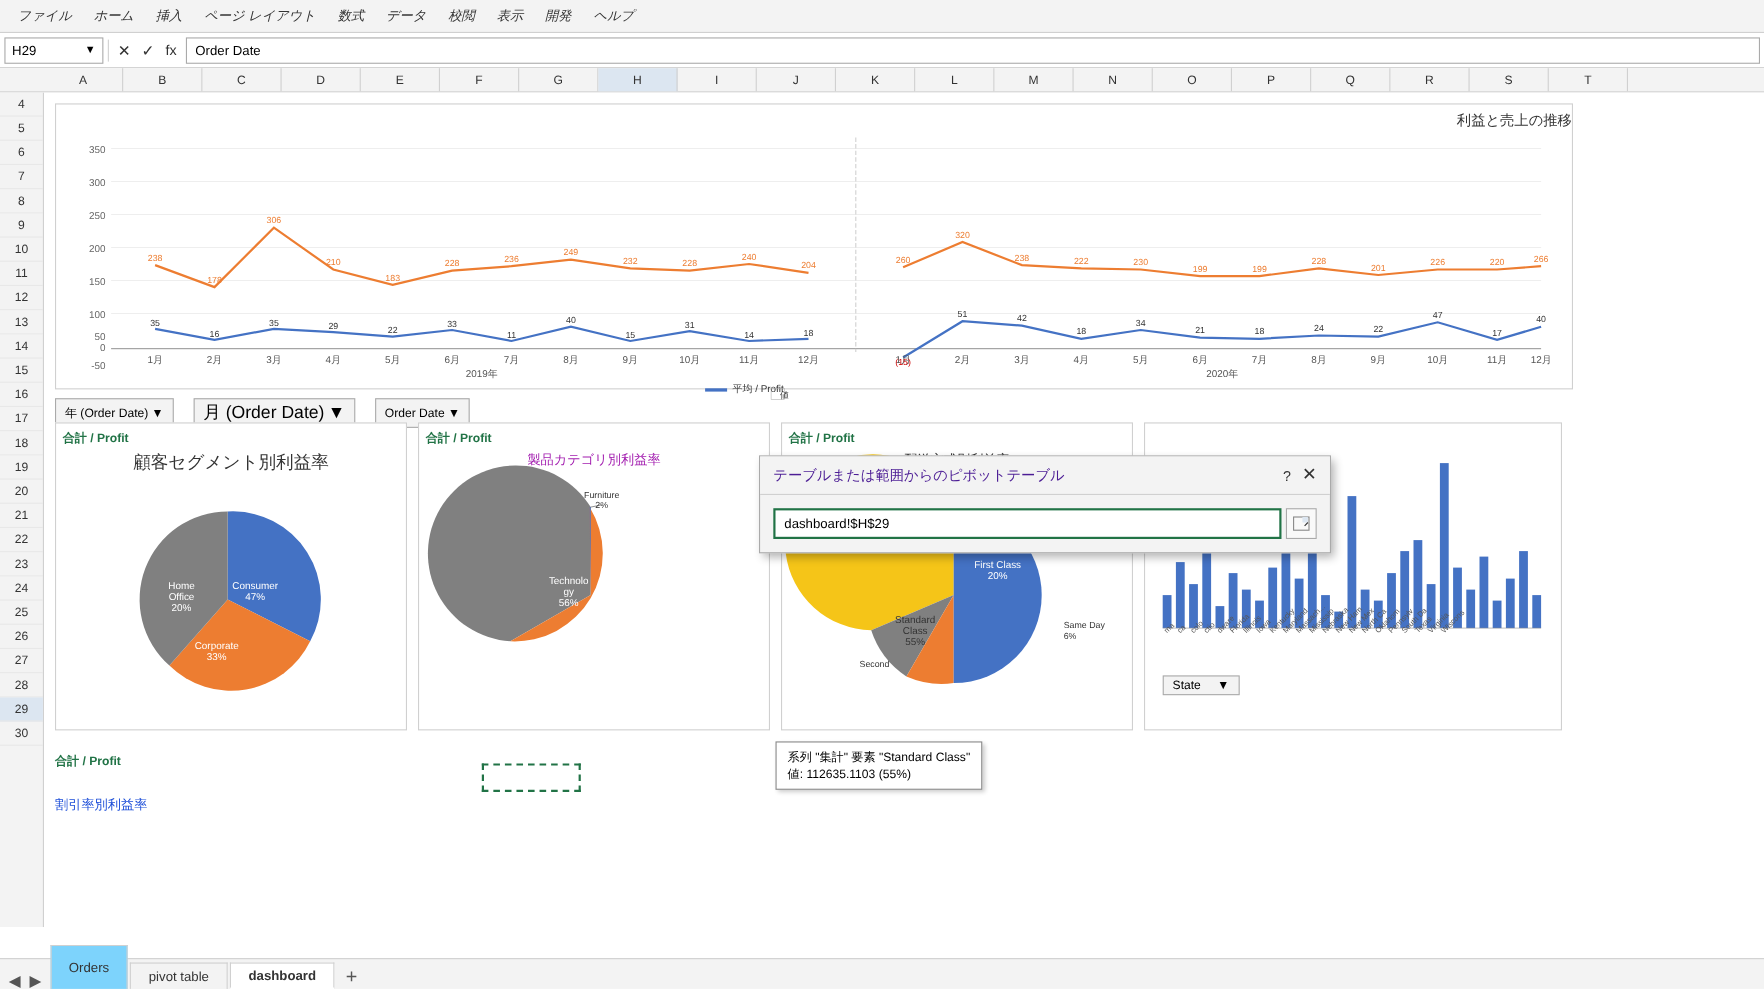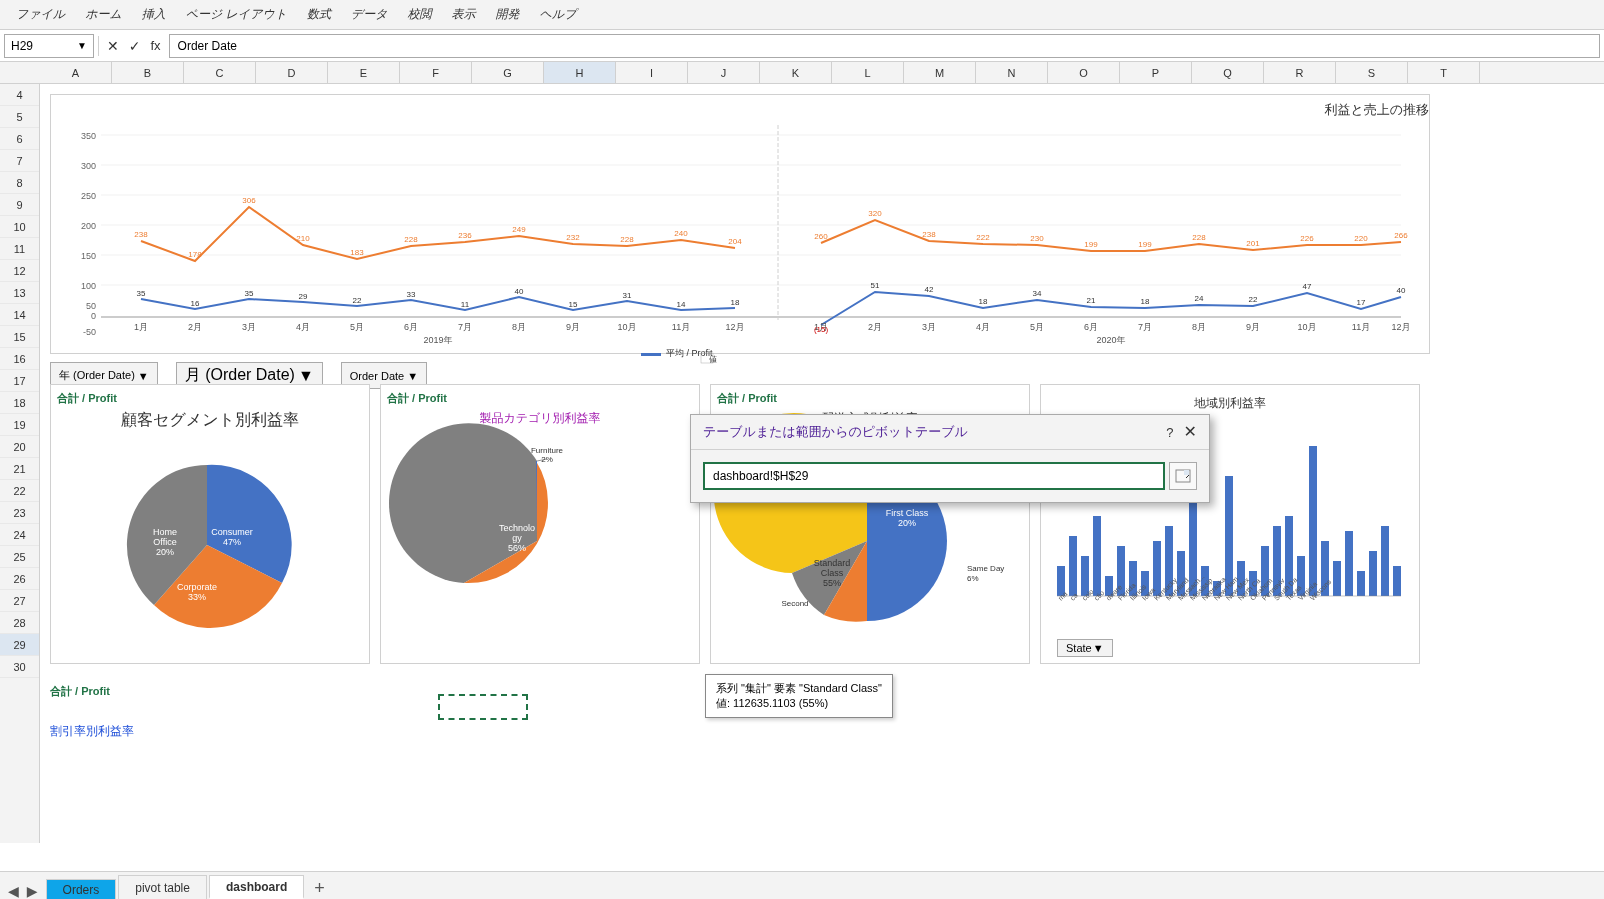--- a/index.html
+++ b/index.html
@@ -330,21 +330,20 @@
         <text x="190" y="95" font-size="9" fill="white" text-anchor="middle">20%</text>
 
         <text x="250" y="140" font-size="8" fill="#333" text-anchor="start">Same Day</text>
         <text x="250" y="150" font-size="8" fill="#333" text-anchor="start">6%</text>
 
         <text x="78" y="175" font-size="8" fill="#333" text-anchor="middle">Second</text>
       </svg>
     </div>
 
     <div style="position:absolute;top:300px;left:1000px;width:380px;height:280px;border:1px solid #d0d0d0;background:#fff;padding:6px;">
-      <div style="font-size:12px;text-align:center;color:#333;margin:4px 0;">地域別利益率</div>
       <svg width="360" height="220">
 
         <g fill="#4472C4">
           <rect x="10" y="150" width="8" height="30"></rect>
           <rect x="22" y="120" width="8" height="60"></rect>
           <rect x="34" y="140" width="8" height="40"></rect>
           <rect x="46" y="100" width="8" height="80"></rect>
           <rect x="58" y="160" width="8" height="20"></rect>
           <rect x="70" y="130" width="8" height="50"></rect>
           <rect x="82" y="145" width="8" height="35"></rect>
@@ -391,21 +390,21 @@
         <text transform="rotate(-45,182,185)" x="182" y="185" font-size="7" fill="#555">New Mex</text>
         <text transform="rotate(-45,194,185)" x="194" y="185" font-size="7" fill="#555">North Ca</text>
         <text transform="rotate(-45,206,185)" x="206" y="185" font-size="7" fill="#555">Oklahom</text>
         <text transform="rotate(-45,218,185)" x="218" y="185" font-size="7" fill="#555">Pennsylv</text>
         <text transform="rotate(-45,230,185)" x="230" y="185" font-size="7" fill="#555">South Da</text>
         <text transform="rotate(-45,242,185)" x="242" y="185" font-size="7" fill="#555">Texas</text>
         <text transform="rotate(-45,254,185)" x="254" y="185" font-size="7" fill="#555">Virginia</text>
         <text transform="rotate(-45,266,185)" x="266" y="185" font-size="7" fill="#555">Wiscons</text>
       </svg>
       
-      <button style="border:1px solid #aaa;background:#f3f3f3;padding:2px 8px;font-size:11px;cursor:pointer;display:flex;align-items:center;gap:1px;margin-left:10px;">
+      <button style="border:1px solid #aaa;background:#f3f3f3;padding:2px 8px;font-size:11px;cursor:pointer;display:flex;align-items:center;gap:15px;margin-left:10px;">
         <span>State</span>
         <span>▼</span>
       </button>
     </div>
 
     <div style="position:absolute;top:590px;left:665px;background:#fff;border:1px solid #888;padding:6px 10px;font-size:11px;z-index:100;box-shadow:2px 2px 4px rgba(0,0,0,0.2);">
       <div>系列 "集計" 要素 "Standard Class"</div>
       <div>値: 112635.1103 (55%)</div>
     </div>
 
@@ -439,21 +438,21 @@
     </div>
 
   </div>
 </div>
 
 <div style="height:28px;background:#f3f3f3;border-top:1px solid #d0d0d0;display:flex;align-items:flex-end;padding-left:6px;position:fixed;bottom:0;width:100%;">
   <div style="display:flex;align-items:center;gap:4px;margin-right:6px;">
     <button style="background:none;border:none;cursor:pointer;font-size:14px;color:#555;padding:0 2px;">◀</button>
     <button style="background:none;border:none;cursor:pointer;font-size:14px;color:#555;padding:0 2px;">▶</button>
   </div>
-  <div style="height:20px;padding:0 16px;display:flex;align-items:center;font-size:12px;cursor:pointer;border:1px solid #d0d0d0;border-bottom:none;background:#0ea5e9;color:#333;margin-right:2px;">
+  <div style="height:40px;padding:0 16px;display:flex;align-items:center;font-size:12px;cursor:pointer;border:1px solid #d0d0d0;border-bottom:none;background:#7dd3fc;color:#333;margin-right:2px;">
     <span>Orders</span>
   </div>
   <div style="height:24px;padding:0 16px;display:flex;align-items:center;font-size:12px;cursor:pointer;border:1px solid #d0d0d0;border-bottom:none;background:#f3f3f3;color:#333;margin-right:2px;">
     <span>pivot table</span>
   </div>
   <div style="height:24px;padding:0 16px;display:flex;align-items:center;font-size:12px;cursor:pointer;border:1px solid #d0d0d0;border-bottom:2px solid #fff;background:#fff;color:#333;font-weight:bold;margin-right:2px;">
     <span>dashboard</span>
   </div>
   <button style="background:none;border:none;cursor:pointer;font-size:18px;color:#555;padding:0 8px;">+</button>
 </div>

